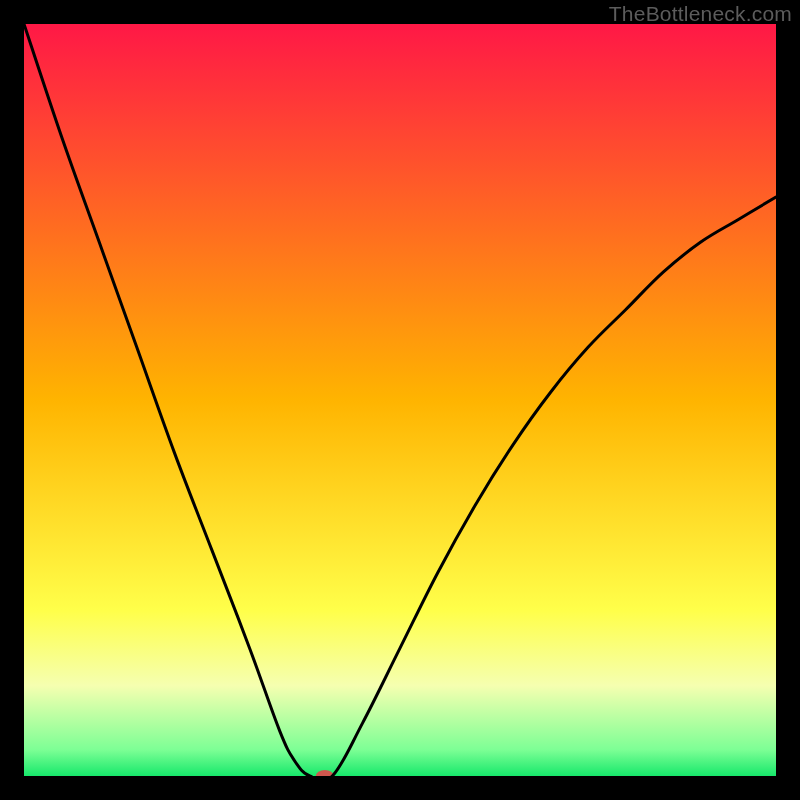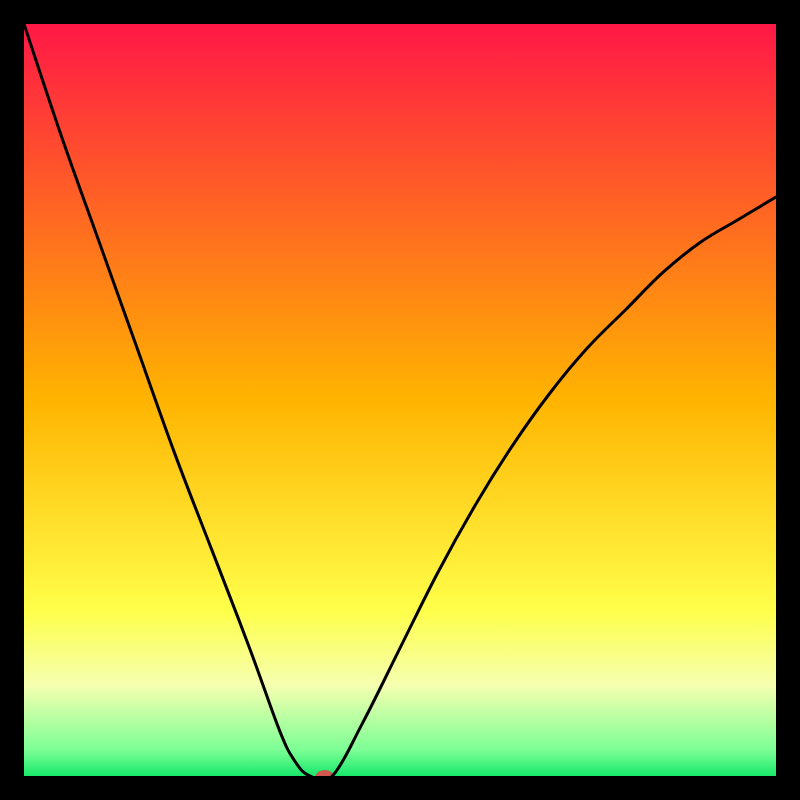--- a/index.html
+++ b/index.html
@@ -34,20 +34,21 @@
     font-weight: 500;
     letter-spacing: 0.2px;
   }
   svg { display: block; }
 </style>
 </head>
 <body>
 
 <div class="frame">
 
+  <div class="watermark">TheBottleneck.com</div>
 
   <div class="plot">
     <svg id="chart-svg" width="752" height="752" viewBox="0 0 752 752" preserveAspectRatio="none">
         <defs>
           <linearGradient id="bg-grad" x1="0" y1="0" x2="0" y2="1">
             <stop offset="0%" stop-color="#ff1846"></stop>
             <stop offset="50%" stop-color="#ffb400"></stop>
             <stop offset="78%" stop-color="#ffff4a"></stop>
             <stop offset="88%" stop-color="#f5ffb0"></stop>
             <stop offset="96.5%" stop-color="#7dff95"></stop>

